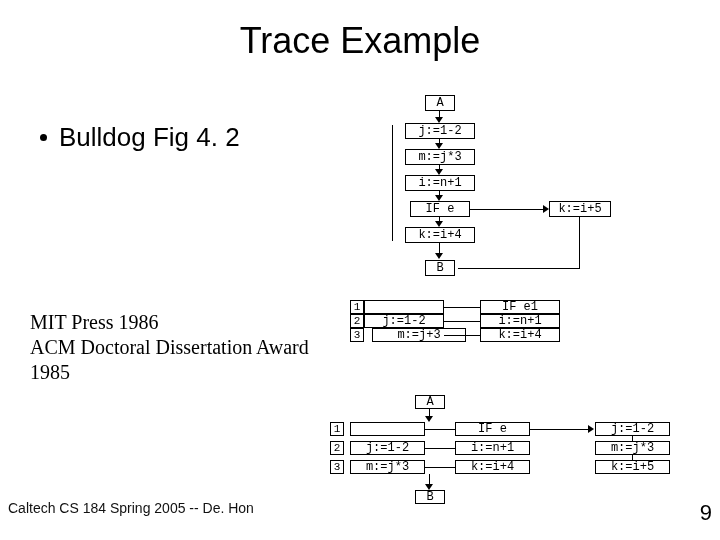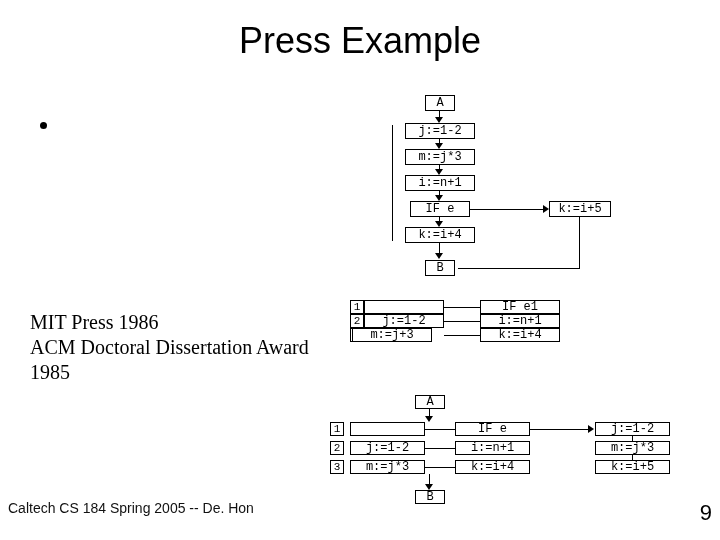--- a/index.html
+++ b/index.html
@@ -102,24 +102,25 @@
 
   
   #d2 { left: 350px; top: 300px; width: 320px; height: 90px; font-size: 12px; }
 
   
   #d3 { left: 330px; top: 395px; width: 370px; height: 130px; font-size: 12px; }
 </style>
 </head>
 <body>
 
-<h1 class="title">Press Example</h1>
+<h1 class="title">Trace Example</h1>
 
 <div class="bullet-row">
   <span class="bullet-dot"></span>
+  <span>Bulldog Fig 4. 2</span>
 </div>
 
 <div class="citation">
   <div>MIT Press 1986</div>
   <div>ACM Doctoral Dissertation Award 1985</div>
 </div>
 
 <div class="footer">Caltech CS 184 Spring 2005 -- De. Hon</div>
 <div class="slide-num">9</div>
 
@@ -159,21 +160,21 @@
   <div class="edge" style="left:42px; top:30px; width:1px; height:116px;"></div>
 </div>
 
 <div id="d2" class="diagram">
   <div class="small-num" style="left:0; top:0;">1</div>
   <div class="small-num" style="left:0; top:14px;">2</div>
   <div class="small-num" style="left:0; top:28px;">3</div>
 
   <div class="node" style="left:14px; top:0; width:80px; height:14px;"></div>
   <div class="node" style="left:14px; top:14px; width:80px; height:14px;">j:=1-2</div>
-  <div class="node" style="left:2px; top:28px; width:80px; height:14px;">m:=j+3</div>
+  <div class="node" style="left:22px; top:28px; width:94px; height:14px;">m:=j+3</div>
 
   <div class="node" style="left:130px; top:0; width:80px; height:14px;">IF e1</div>
   <div class="node" style="left:130px; top:14px; width:80px; height:14px;">i:=n+1</div>
   <div class="node" style="left:130px; top:28px; width:80px; height:14px;">k:=i+4</div>
 
   <div class="edge" style="left:94px; top:7px; width:36px; height:1px;"></div>
   <div class="edge" style="left:94px; top:21px; width:36px; height:1px;"></div>
   <div class="edge" style="left:94px; top:35px; width:36px; height:1px;"></div>
 </div>
 

